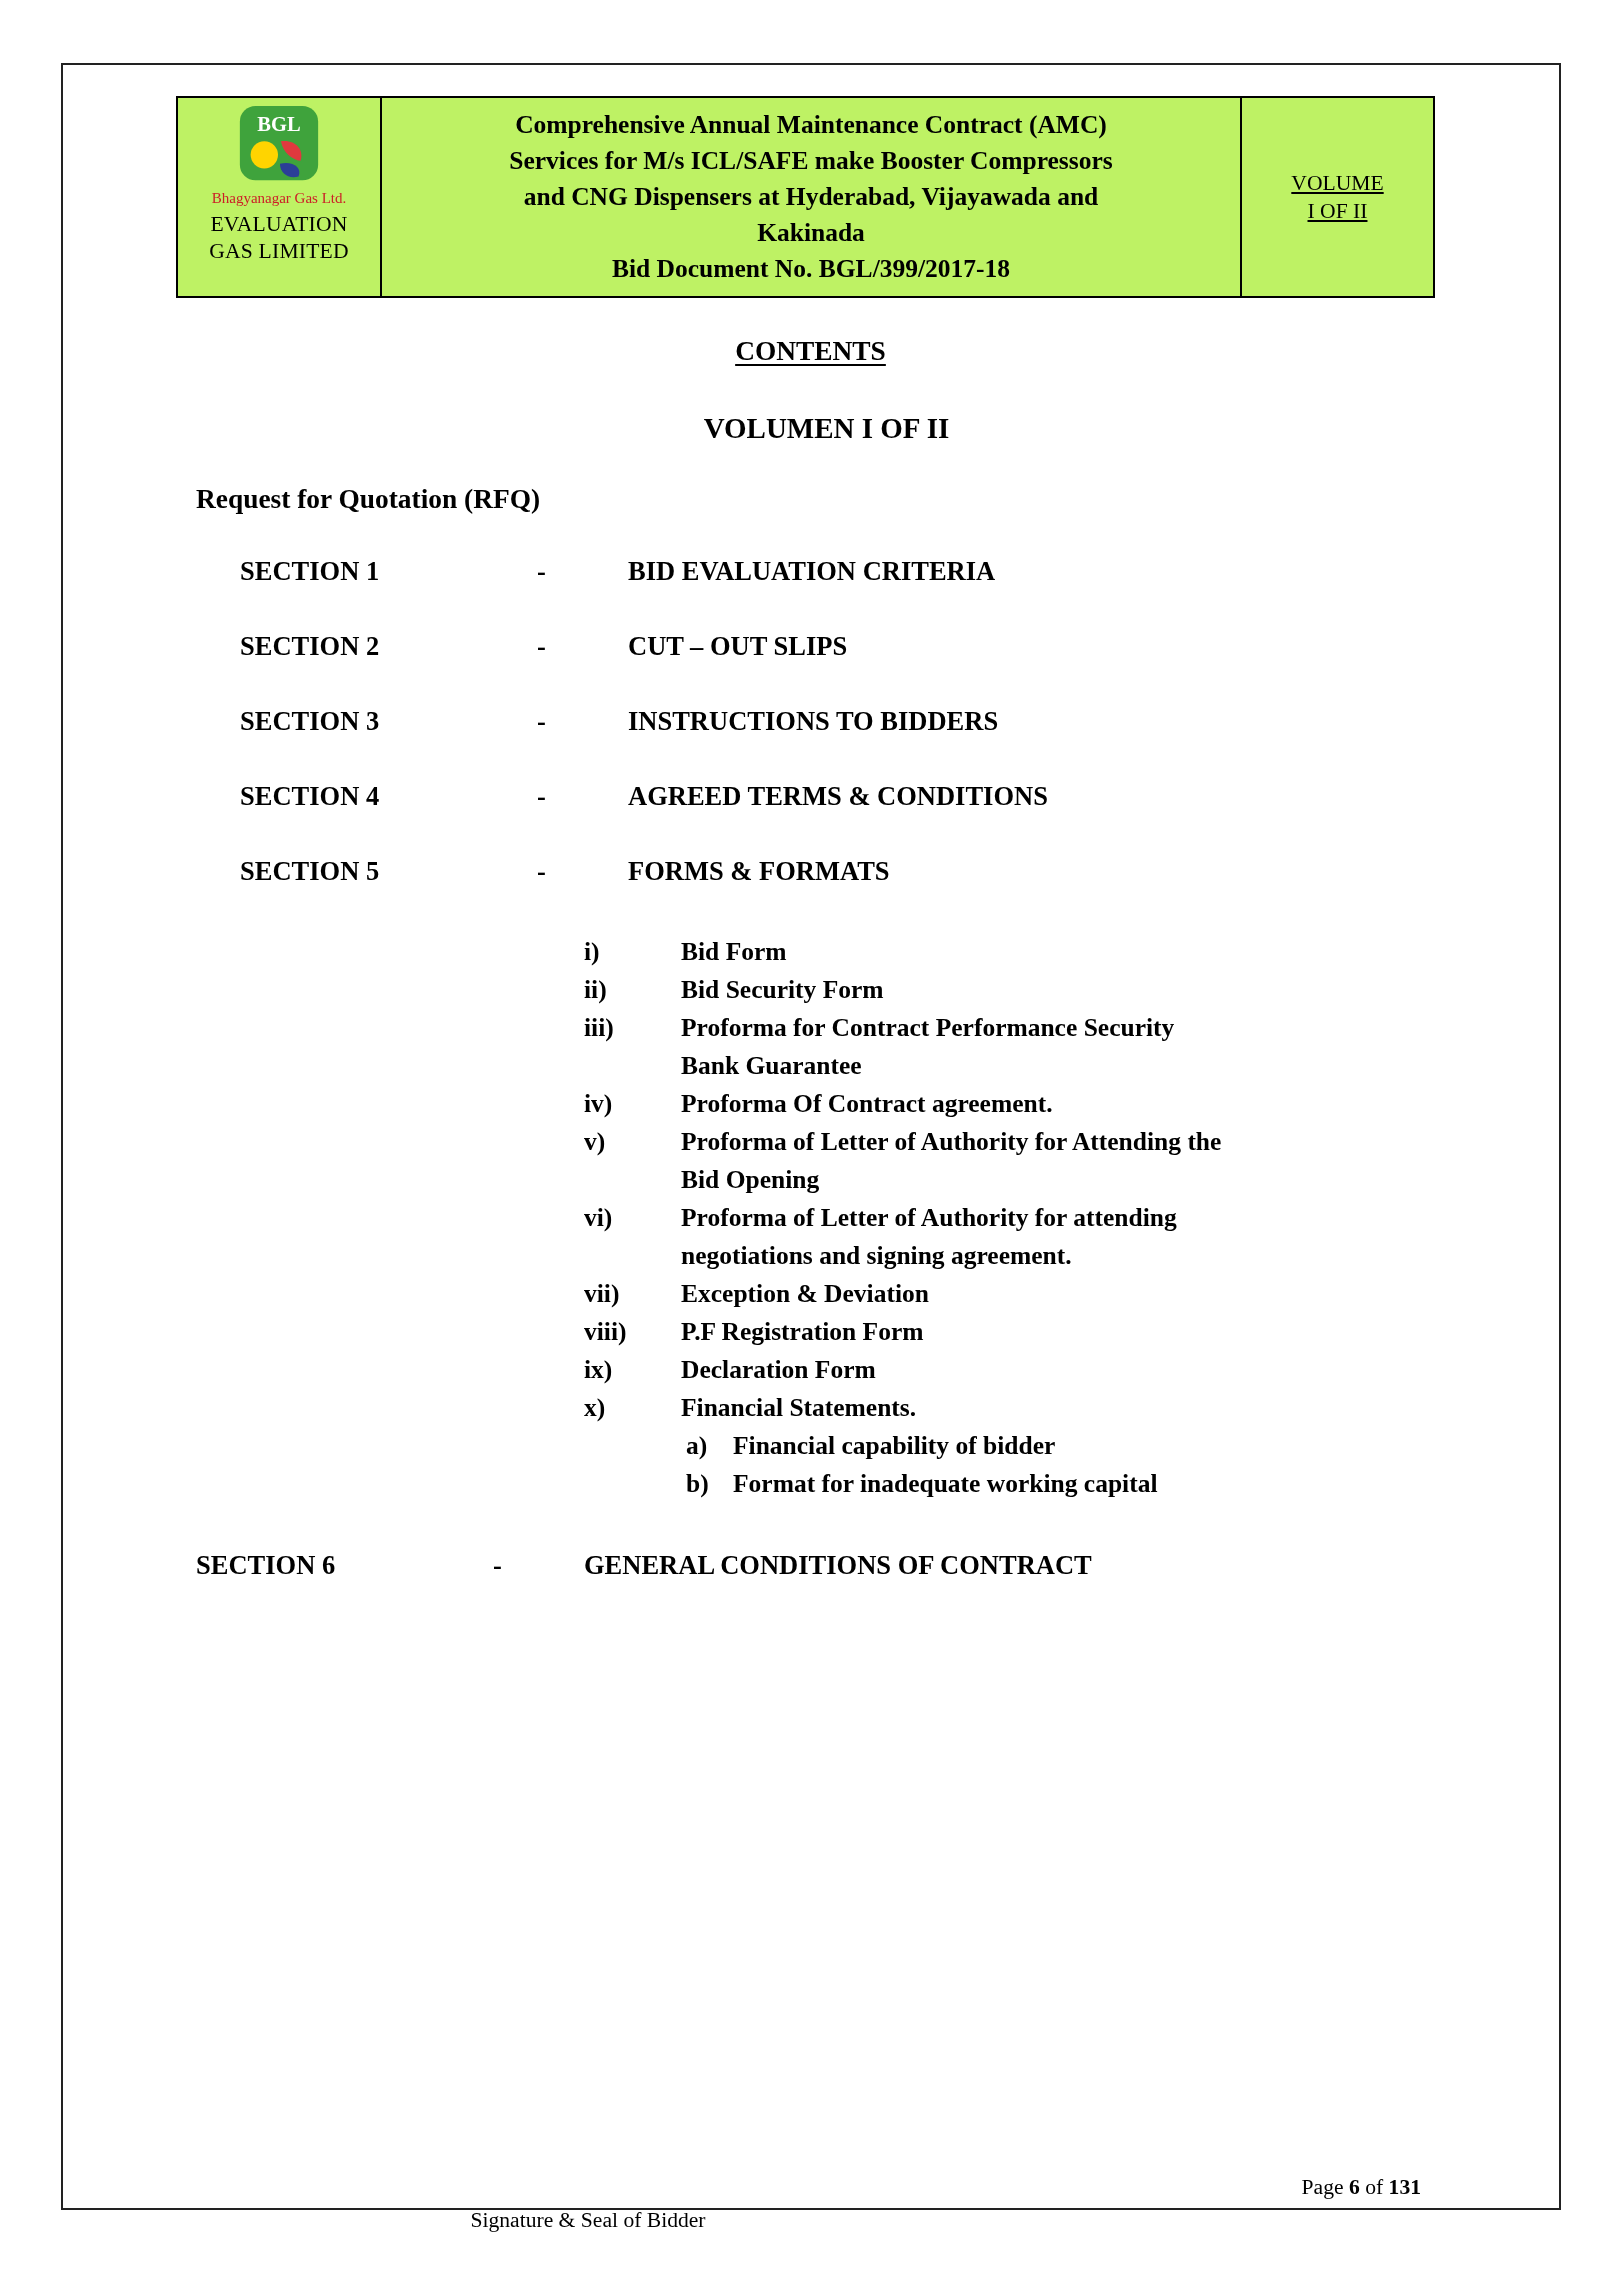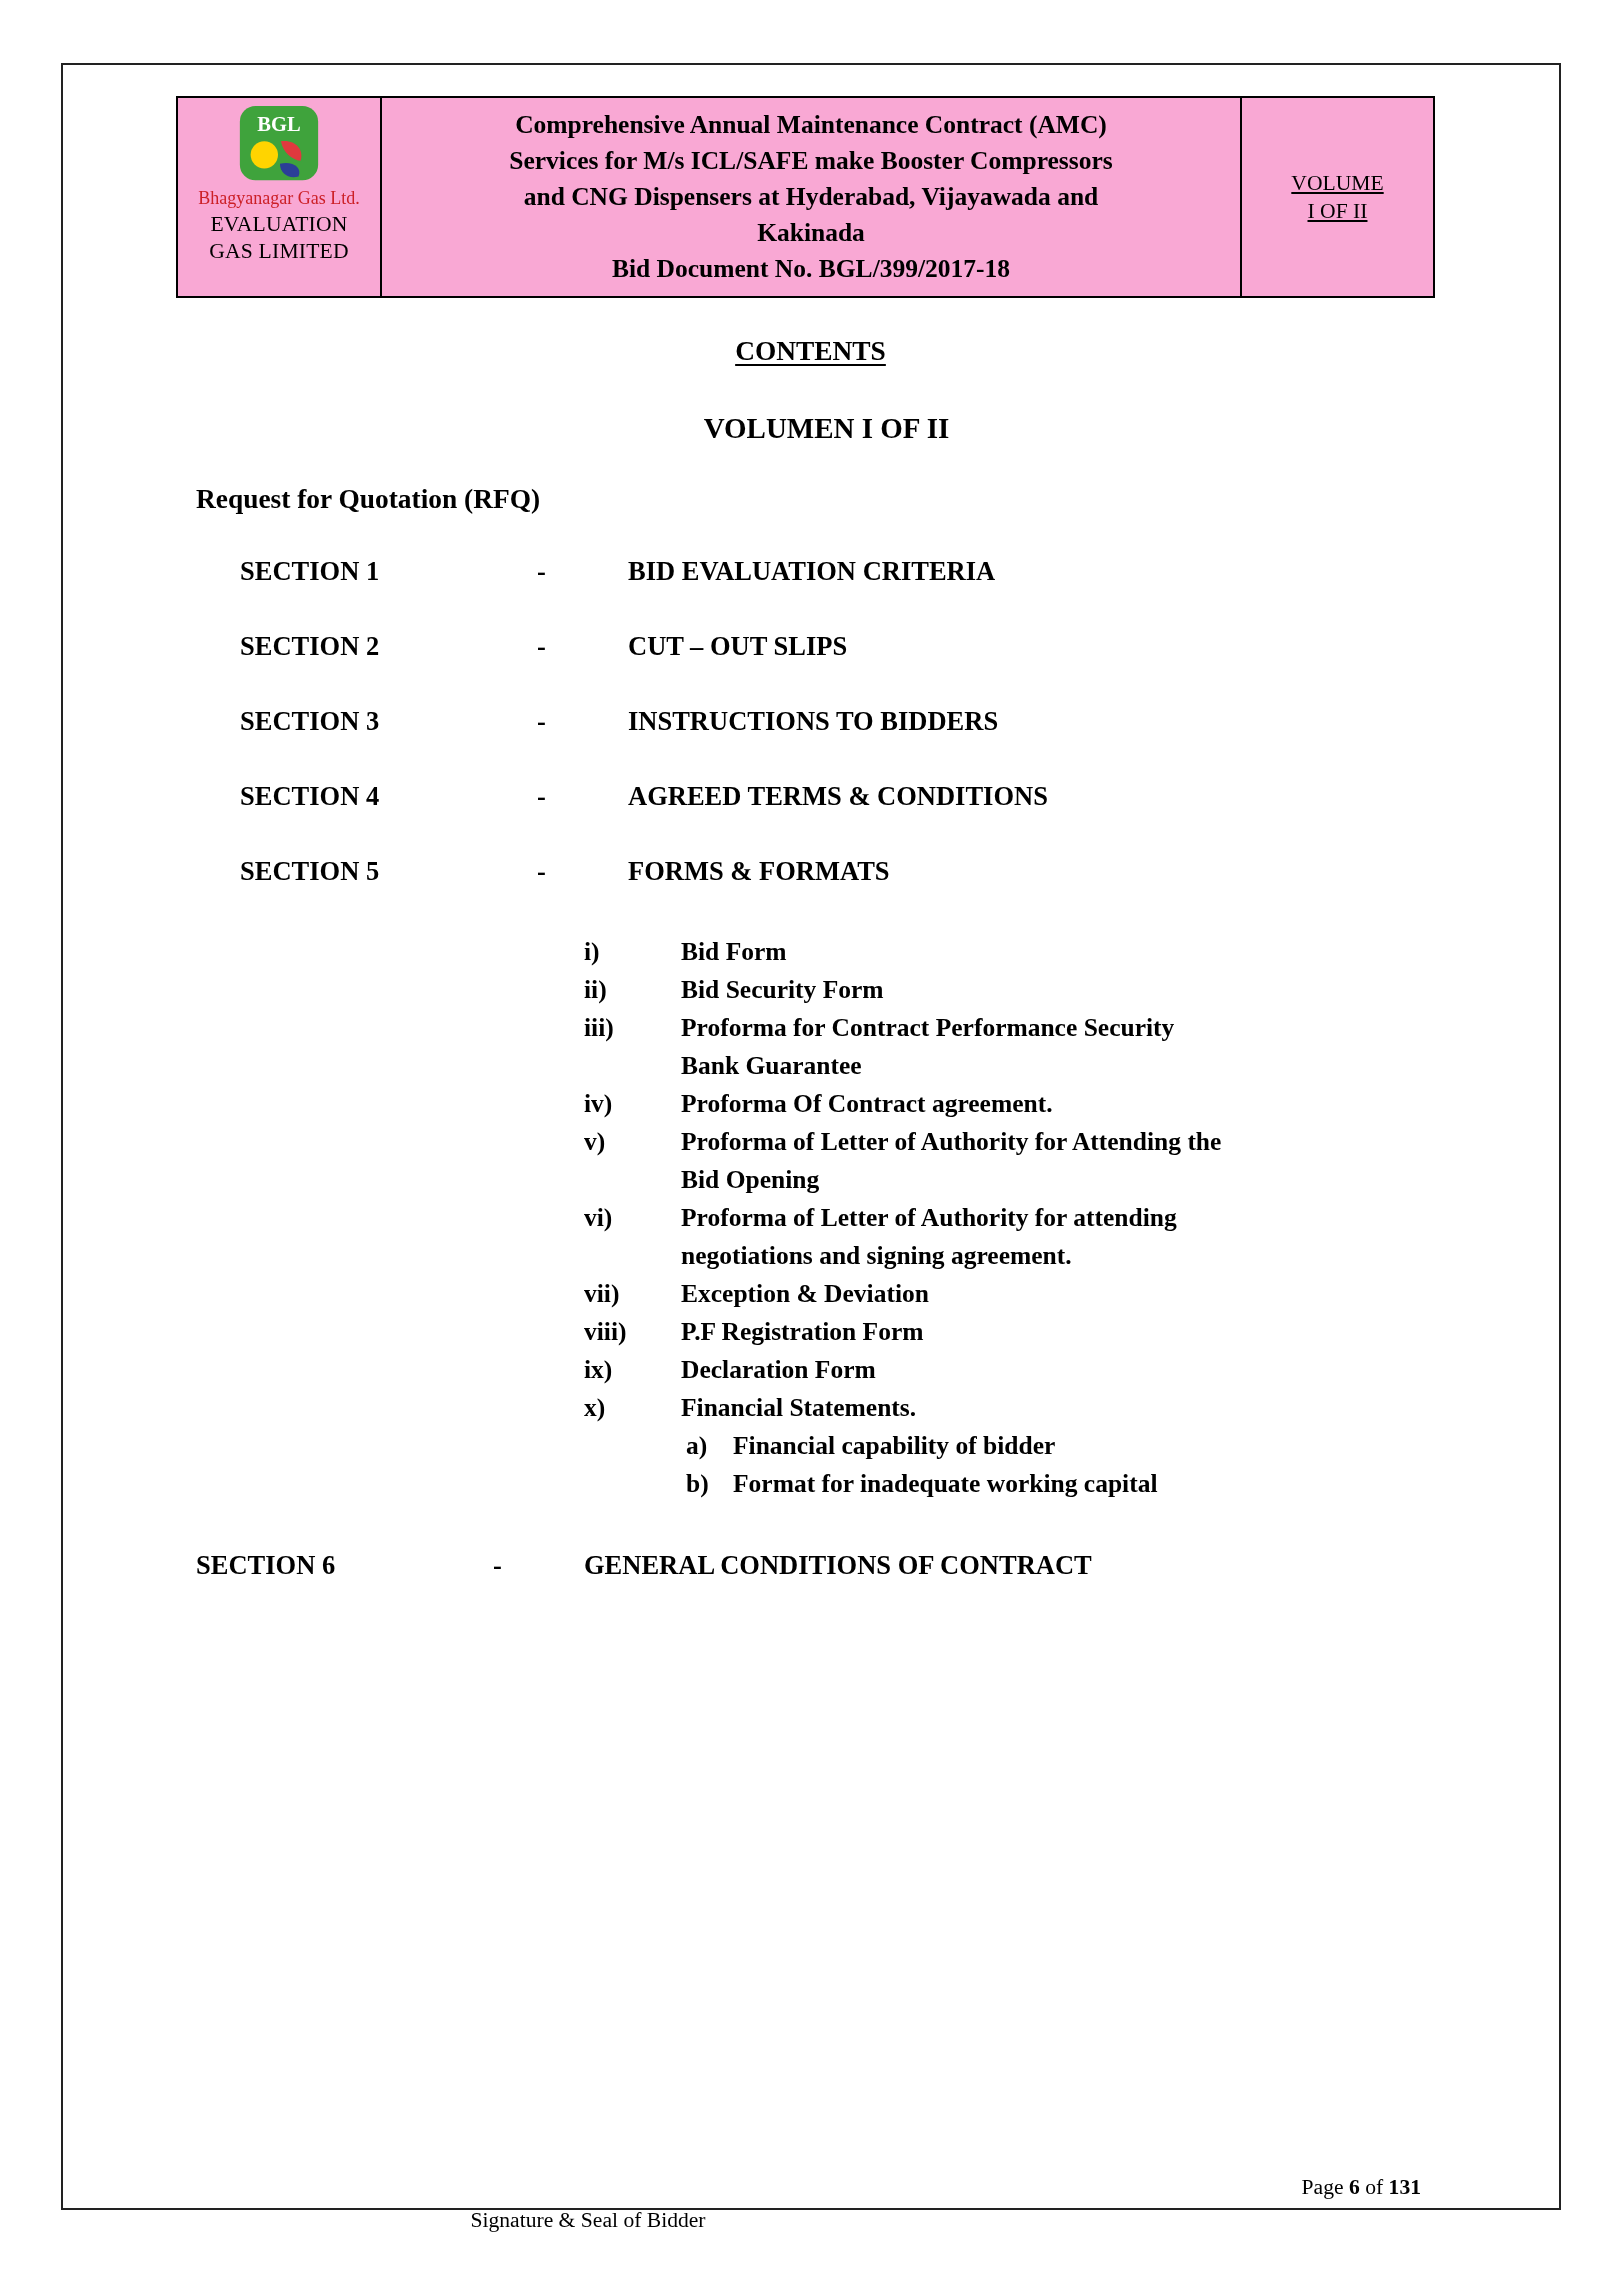--- a/index.html
+++ b/index.html
@@ -9,29 +9,29 @@
     font-family:"Liberation Serif","DejaVu Serif",serif; color:#000;
     overflow:hidden; margin:0 auto;
   }
   .outer-border {
     position:absolute; left:61px; top:63px; width:1500px; height:2147px;
     border:2px solid #222;
   }
   
   .header-table {
     position:absolute; left:176px; top:96px; width:1259px; height:202px;
-    display:flex; border:2px solid #000; background:#f9a8d4;
+    display:flex; border:2px solid #000; background:#bef264;
   }
   .hcell { border-right:2px solid #000; height:100%; }
   .hcell:last-child { border-right:none; }
   .logo-cell {
     width:204px; display:flex; flex-direction:column; align-items:center;
     padding-top:5.9px;
   }
-  .logo-caption { font-size:18px; color:#cc2027; line-height:13.7px; margin-top:-2px; }
+  .logo-caption { font-size:15px; color:#cc2027; line-height:13.7px; margin-top:-2px; }
   .company-name {
     margin-top:5.9px; font-size:21.6px; line-height:26.5px; text-align:center;
     white-space:pre-line; letter-spacing:0.2px;
   }
   .title-cell {
     width:860px; display:flex; flex-direction:column; 
     justify-content:center; text-align:center; font-weight:bold;
     font-size:25.5px; line-height:36px; padding:3.9px 9.8px;
   }
   .main-title { white-space:pre-line; }

